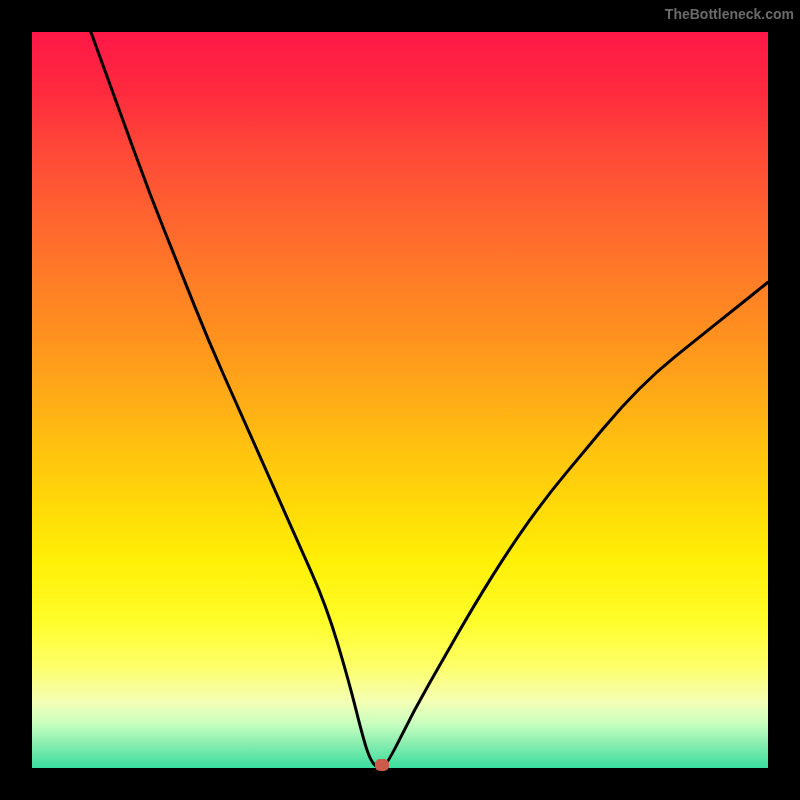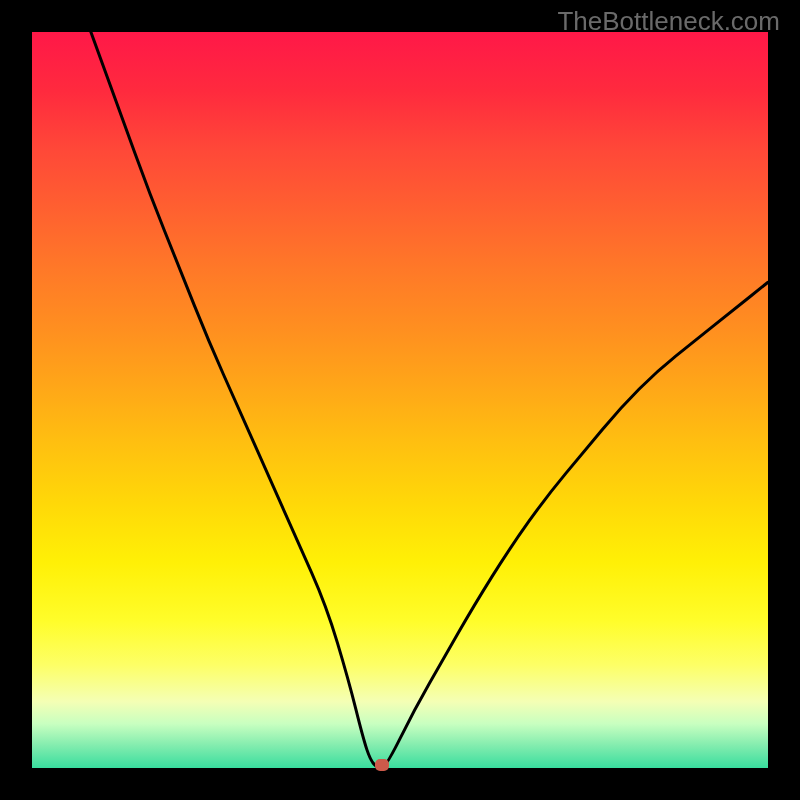--- a/index.html
+++ b/index.html
@@ -12,25 +12,25 @@
       width: 800px;
       height: 800px;
       background: #000;
       position: relative;
       overflow: hidden;
     }
     
     .watermark {
       position: absolute;
       top: 6px;
-      right: 20px;
+      right: 6px;
       font-family: Arial, sans-serif;
-      font-size: 26px;
+      font-size: 14px;
       color: #6a6a6a;
-      font-weight: normal;
+      font-weight: bold;
       z-index: 10;
     }
     
     .plot-area {
       position: absolute;
       left: 32px;
       top: 32px;
       width: 736px;
       height: 736px;
       background: linear-gradient(to bottom,

